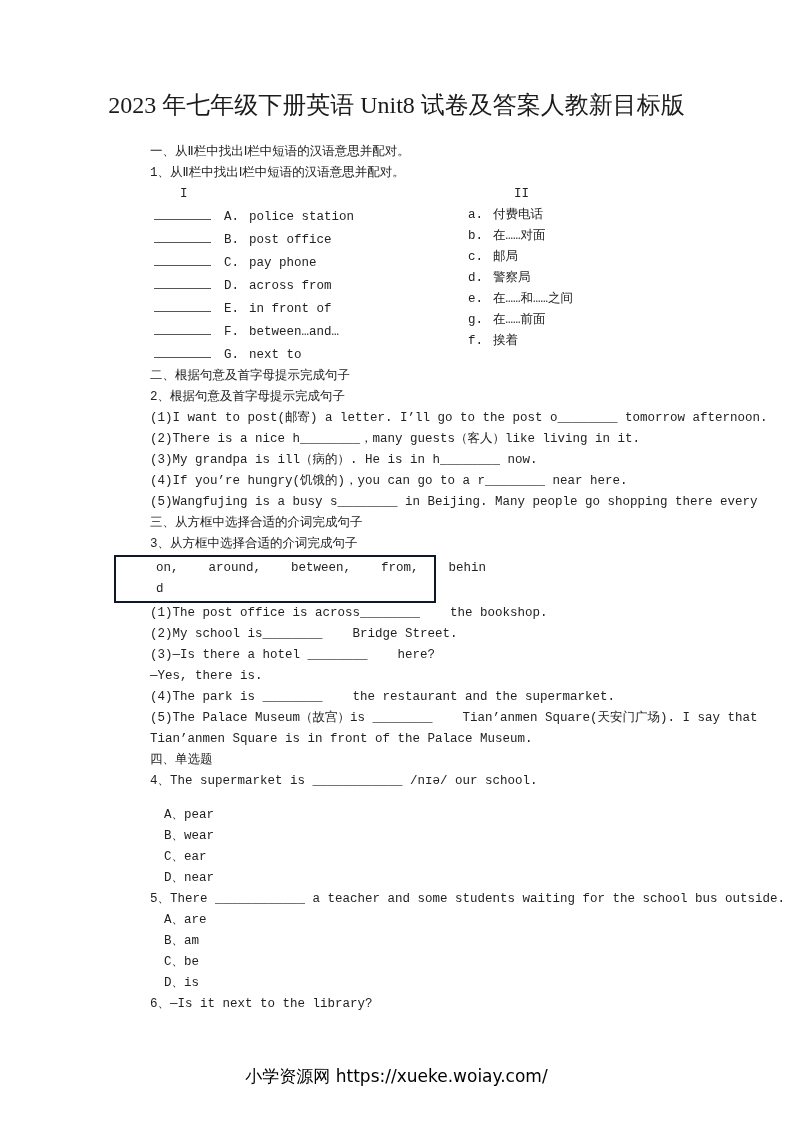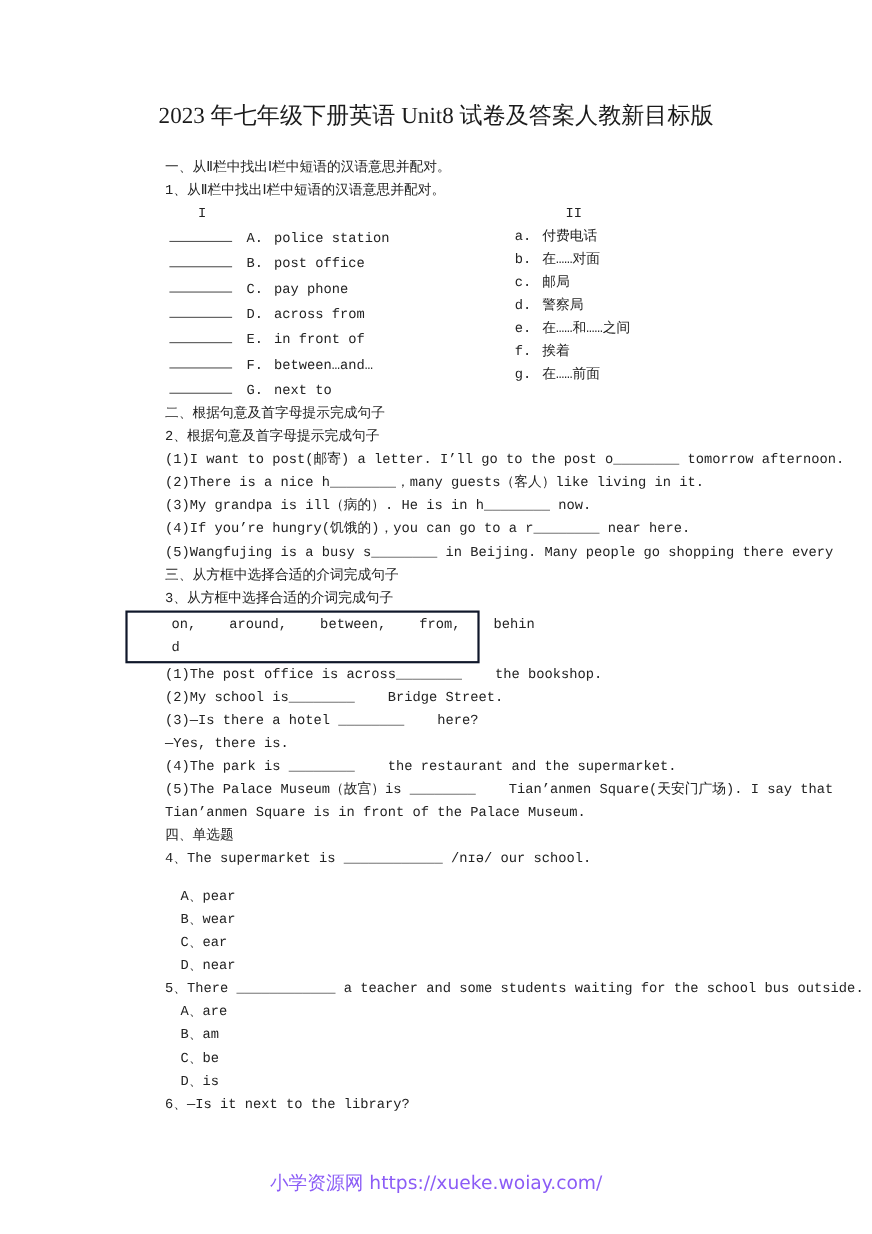--- a/index.html
+++ b/index.html
@@ -9,21 +9,21 @@
     position:relative;
     overflow:hidden;
     font-family:"Liberation Mono","DejaVu Sans Mono",monospace;
     font-size:12.5px;
     color:#222;
   }
   .title{
     position:absolute;top:90px;left:0;width:793px;
     text-align:center;
     font-family:"Liberation Serif","DejaVu Serif",serif;
-    font-size:21px;line-height:30px;color:#1b1b1b;
+    font-size:24px;line-height:30px;color:#1b1b1b;
   }
   .doc{position:absolute;left:114px;top:142px;width:620px;}
   .line{line-height:21px;white-space:pre;margin-left:36px;}
   
   .match{display:flex;}
   .mcol1{width:318px;}
   .mcol2{flex:1;}
   .mhead1{padding-left:30px;}
   .mhead2{padding-left:46px;}
   .blank{
@@ -39,21 +39,21 @@
   }
   
   .qnum{white-space:pre;}
   .qtext{white-space:pre;}
   .options{padding-left:14px;font-family:Liberation Mono, monospace;}
   .options.gap-top{margin-top:13px;}
   .footer{
     position:absolute;top:1064px;left:0;width:793px;
     text-align:center;
     font-family:"DejaVu Sans","Liberation Sans",sans-serif;
-    font-size:17px;line-height:24px;color:#8b5cf6;
+    font-size:17px;line-height:24px;color:#000000;
   }
 </style>
 </head>
 <body>
 
 <div class="title">2023 年七年级下册英语 Unit8 试卷及答案人教新目标版</div>
 
 <div class="doc">
 
   <div class="line">一、从Ⅱ栏中找出Ⅰ栏中短语的汉语意思并配对。</div>
@@ -86,23 +86,23 @@
           <div class="line"><span class="letter">a.</span><span>付费电话</span></div>
 
           <div class="line"><span class="letter">b.</span><span>在……对面</span></div>
 
           <div class="line"><span class="letter">c.</span><span>邮局</span></div>
 
           <div class="line"><span class="letter">d.</span><span>警察局</span></div>
 
           <div class="line"><span class="letter">e.</span><span>在……和……之间</span></div>
 
+          <div class="line"><span class="letter">g.</span><span>在……前面</span></div>
+
           <div class="line"><span class="letter">f.</span><span>挨着</span></div>
-
-          <div class="line"><span class="letter">g.</span><span>在……前面</span></div>
         </div>
     </div>
   </div>
 
   <div class="line">二、根据句意及首字母提示完成句子</div>
   <div class="line">2、根据句意及首字母提示完成句子</div>
   <div>
 
       <div class="line">(1)I want to post(邮寄) a letter. I’ll go to the post o________ tomorrow afternoon.</div>
 

